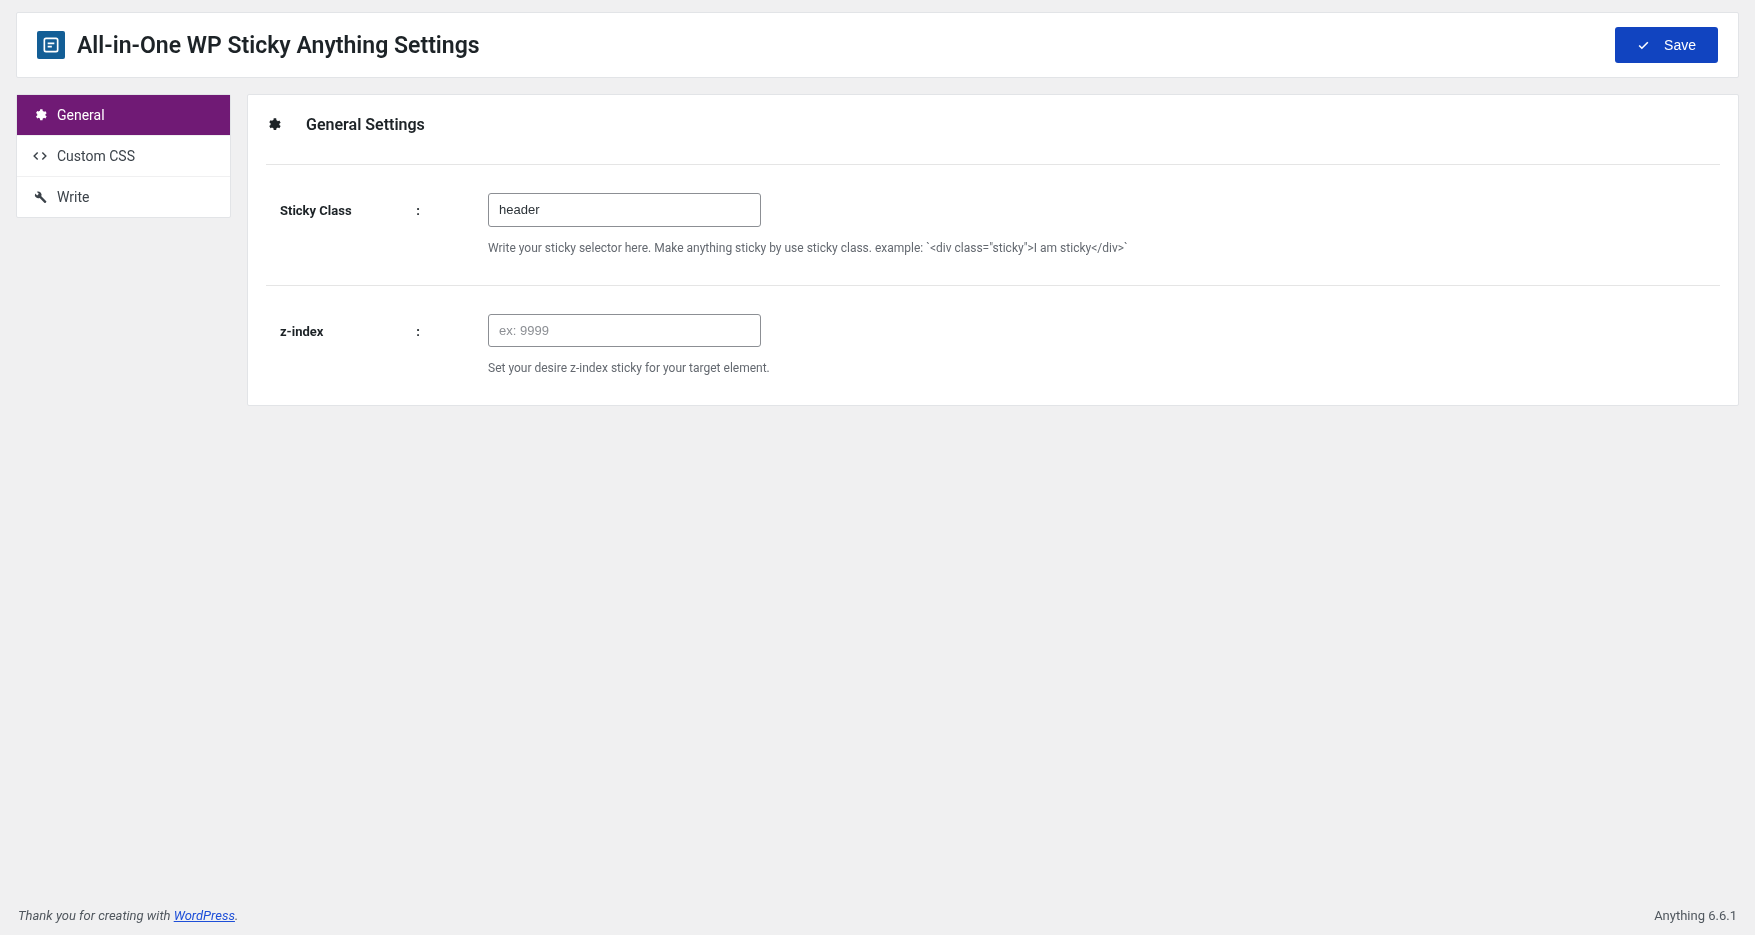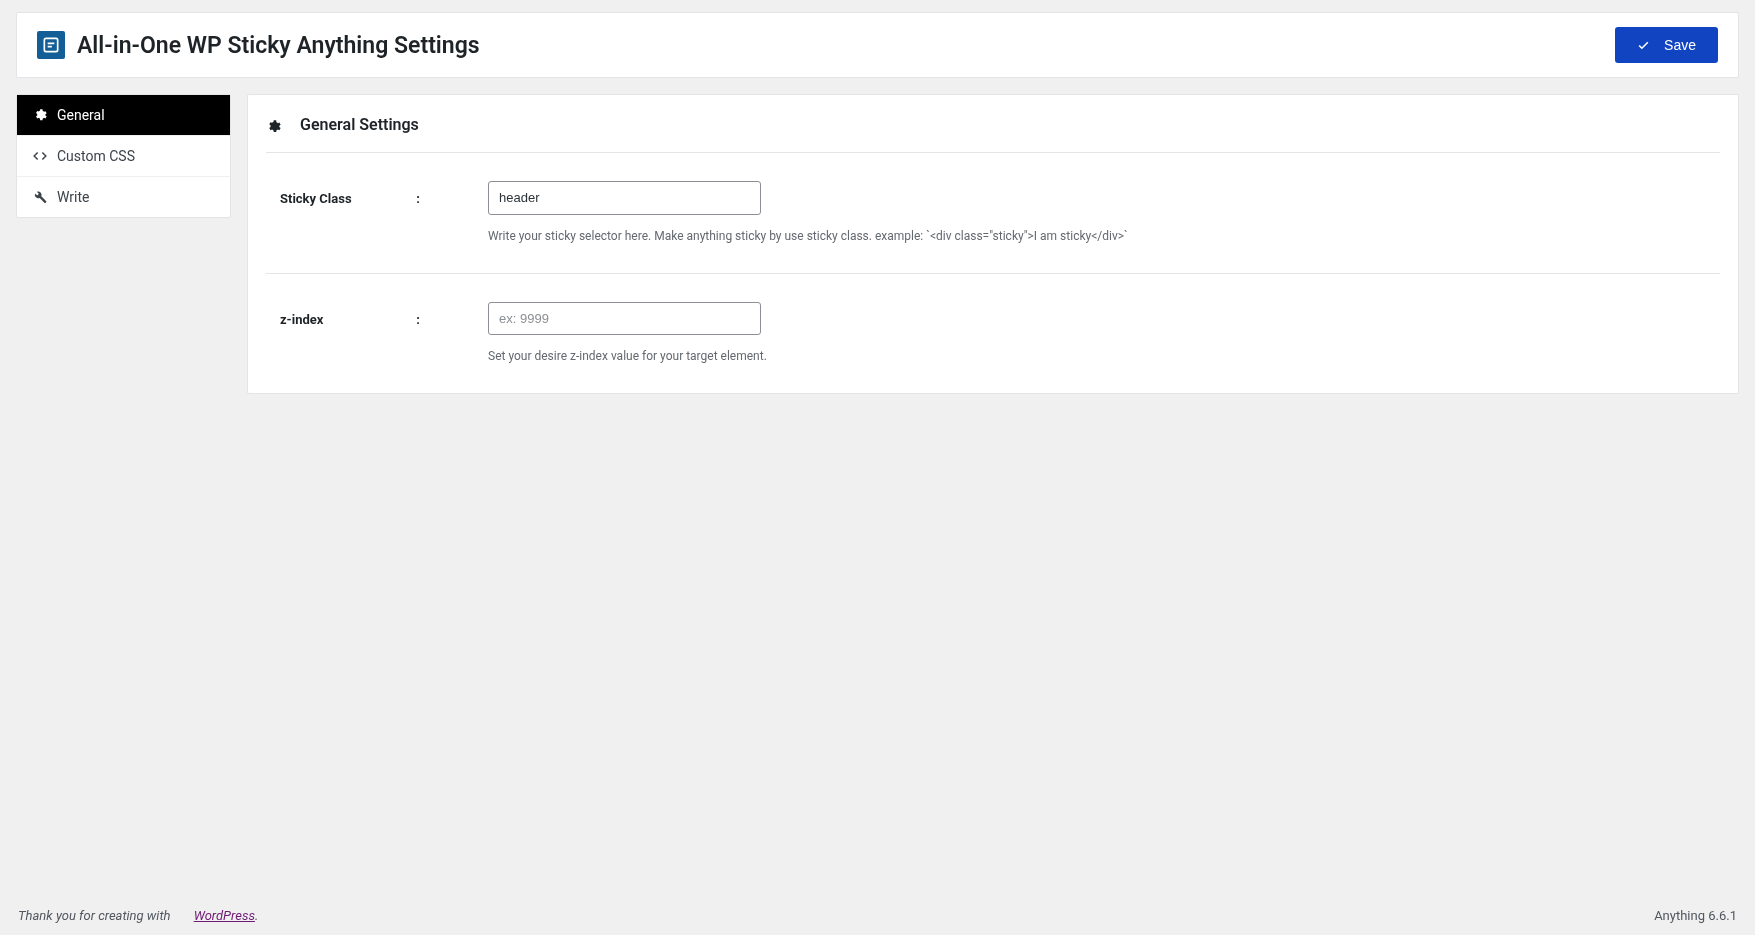--- a/index.html
+++ b/index.html
@@ -87,43 +87,43 @@
       gap: 10px;
       cursor: pointer;
       color: #3c434a;
       font-size: 14px;
       border-bottom: 1px solid #f0f0f1;
     }
     .sidebar-item:last-child {
       border-bottom: none;
     }
     .sidebar-item.active {
-      background: #000000;
+      background: #701a75;
       color: #fff;
     }
     .sidebar-item svg {
       width: 14px;
       height: 14px;
       flex-shrink: 0;
     }
     .content-panel {
       flex: 1;
       background: #fff;
       border: 1px solid #e2e4e7;
       border-radius: 2px;
       padding: 20px 18px 28px 18px;
     }
     .panel-title {
       font-size: 16px;
       font-weight: 600;
       color: #1d2327;
       display: flex;
-      align-items: flex-end;
-      gap: 19px;
-      padding-bottom: 18px;
+      align-items: center;
+      gap: 25px;
+      padding-bottom: 30px;
       border-bottom: 1px solid #e5e5e5;
     }
     .panel-title svg {
       width: 15px;
       height: 15px;
     }
     .field-row {
       display: flex;
       align-items: flex-start;
       padding: 28px 0;
@@ -178,22 +178,21 @@
       display: flex;
       justify-content: space-between;
       align-items: center;
       font-size: 13px;
       color: #50575e;
     }
     .footer-left {
       font-style: italic;
     }
     .footer a {
-      color: #701a75;
-      margin-left: 20px;
+      color: #1d4ed8;
     }
   </style>
 </head>
 <body>
 
 <div class="header-bar">
   <div class="header-left">
     <div class="plugin-logo">
       <svg viewBox="0 0 24 24" fill="none" stroke="currentColor" stroke-width="2">
         <rect x="4" y="4" width="16" height="16" rx="2"></rect>
@@ -252,21 +251,21 @@
       </div>
     </div>
 
     <div class="field-row">
       <div class="field-label">
         <span>z-index</span>
         <span class="field-label-colon">:</span>
       </div>
       <div class="field-input-wrap">
         <input type="text" class="text-input" placeholder="ex: 9999" style="">
-        <div class="field-help">Set your desire z-index value for your target element.</div>
+        <div class="field-help">Set your desire z-index sticky for your target element.</div>
       </div>
     </div>
   </div>
 </div>
 
 <div class="footer">
   <div class="footer-left">
     <span>Thank you for creating with </span><a href="#">WordPress</a><span>.</span>
   </div>
   <div>Anything 6.6.1</div>

